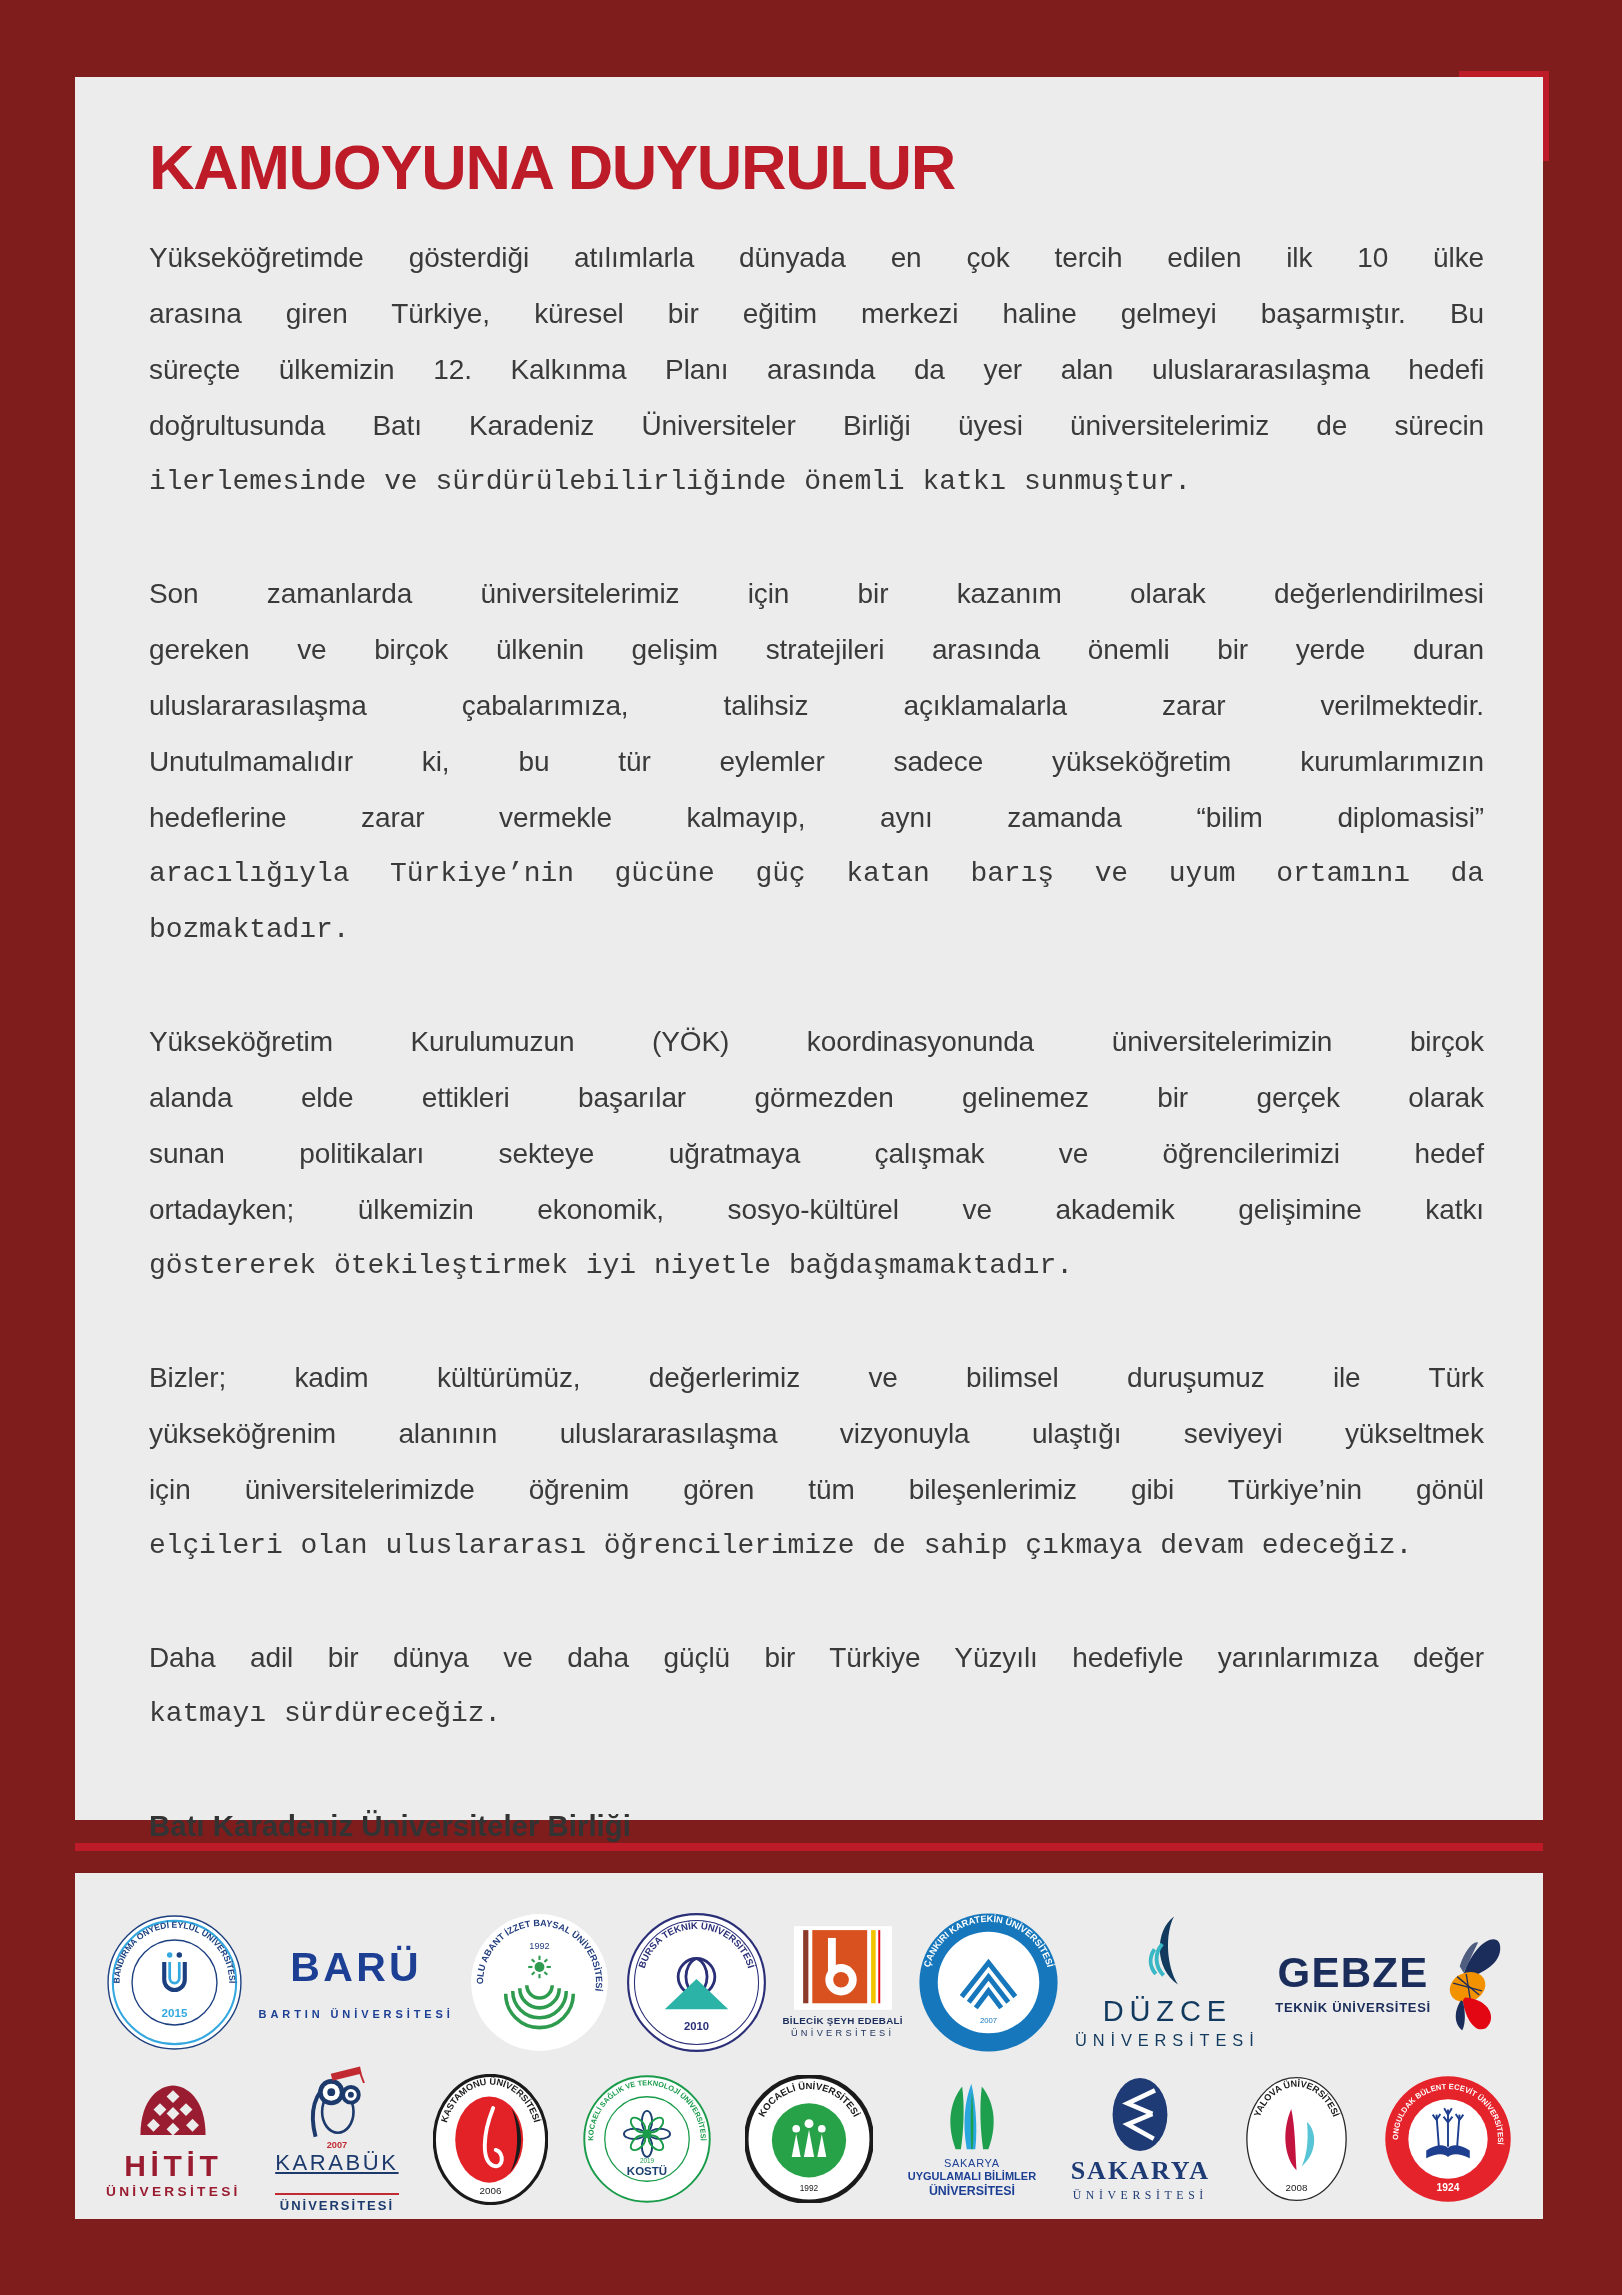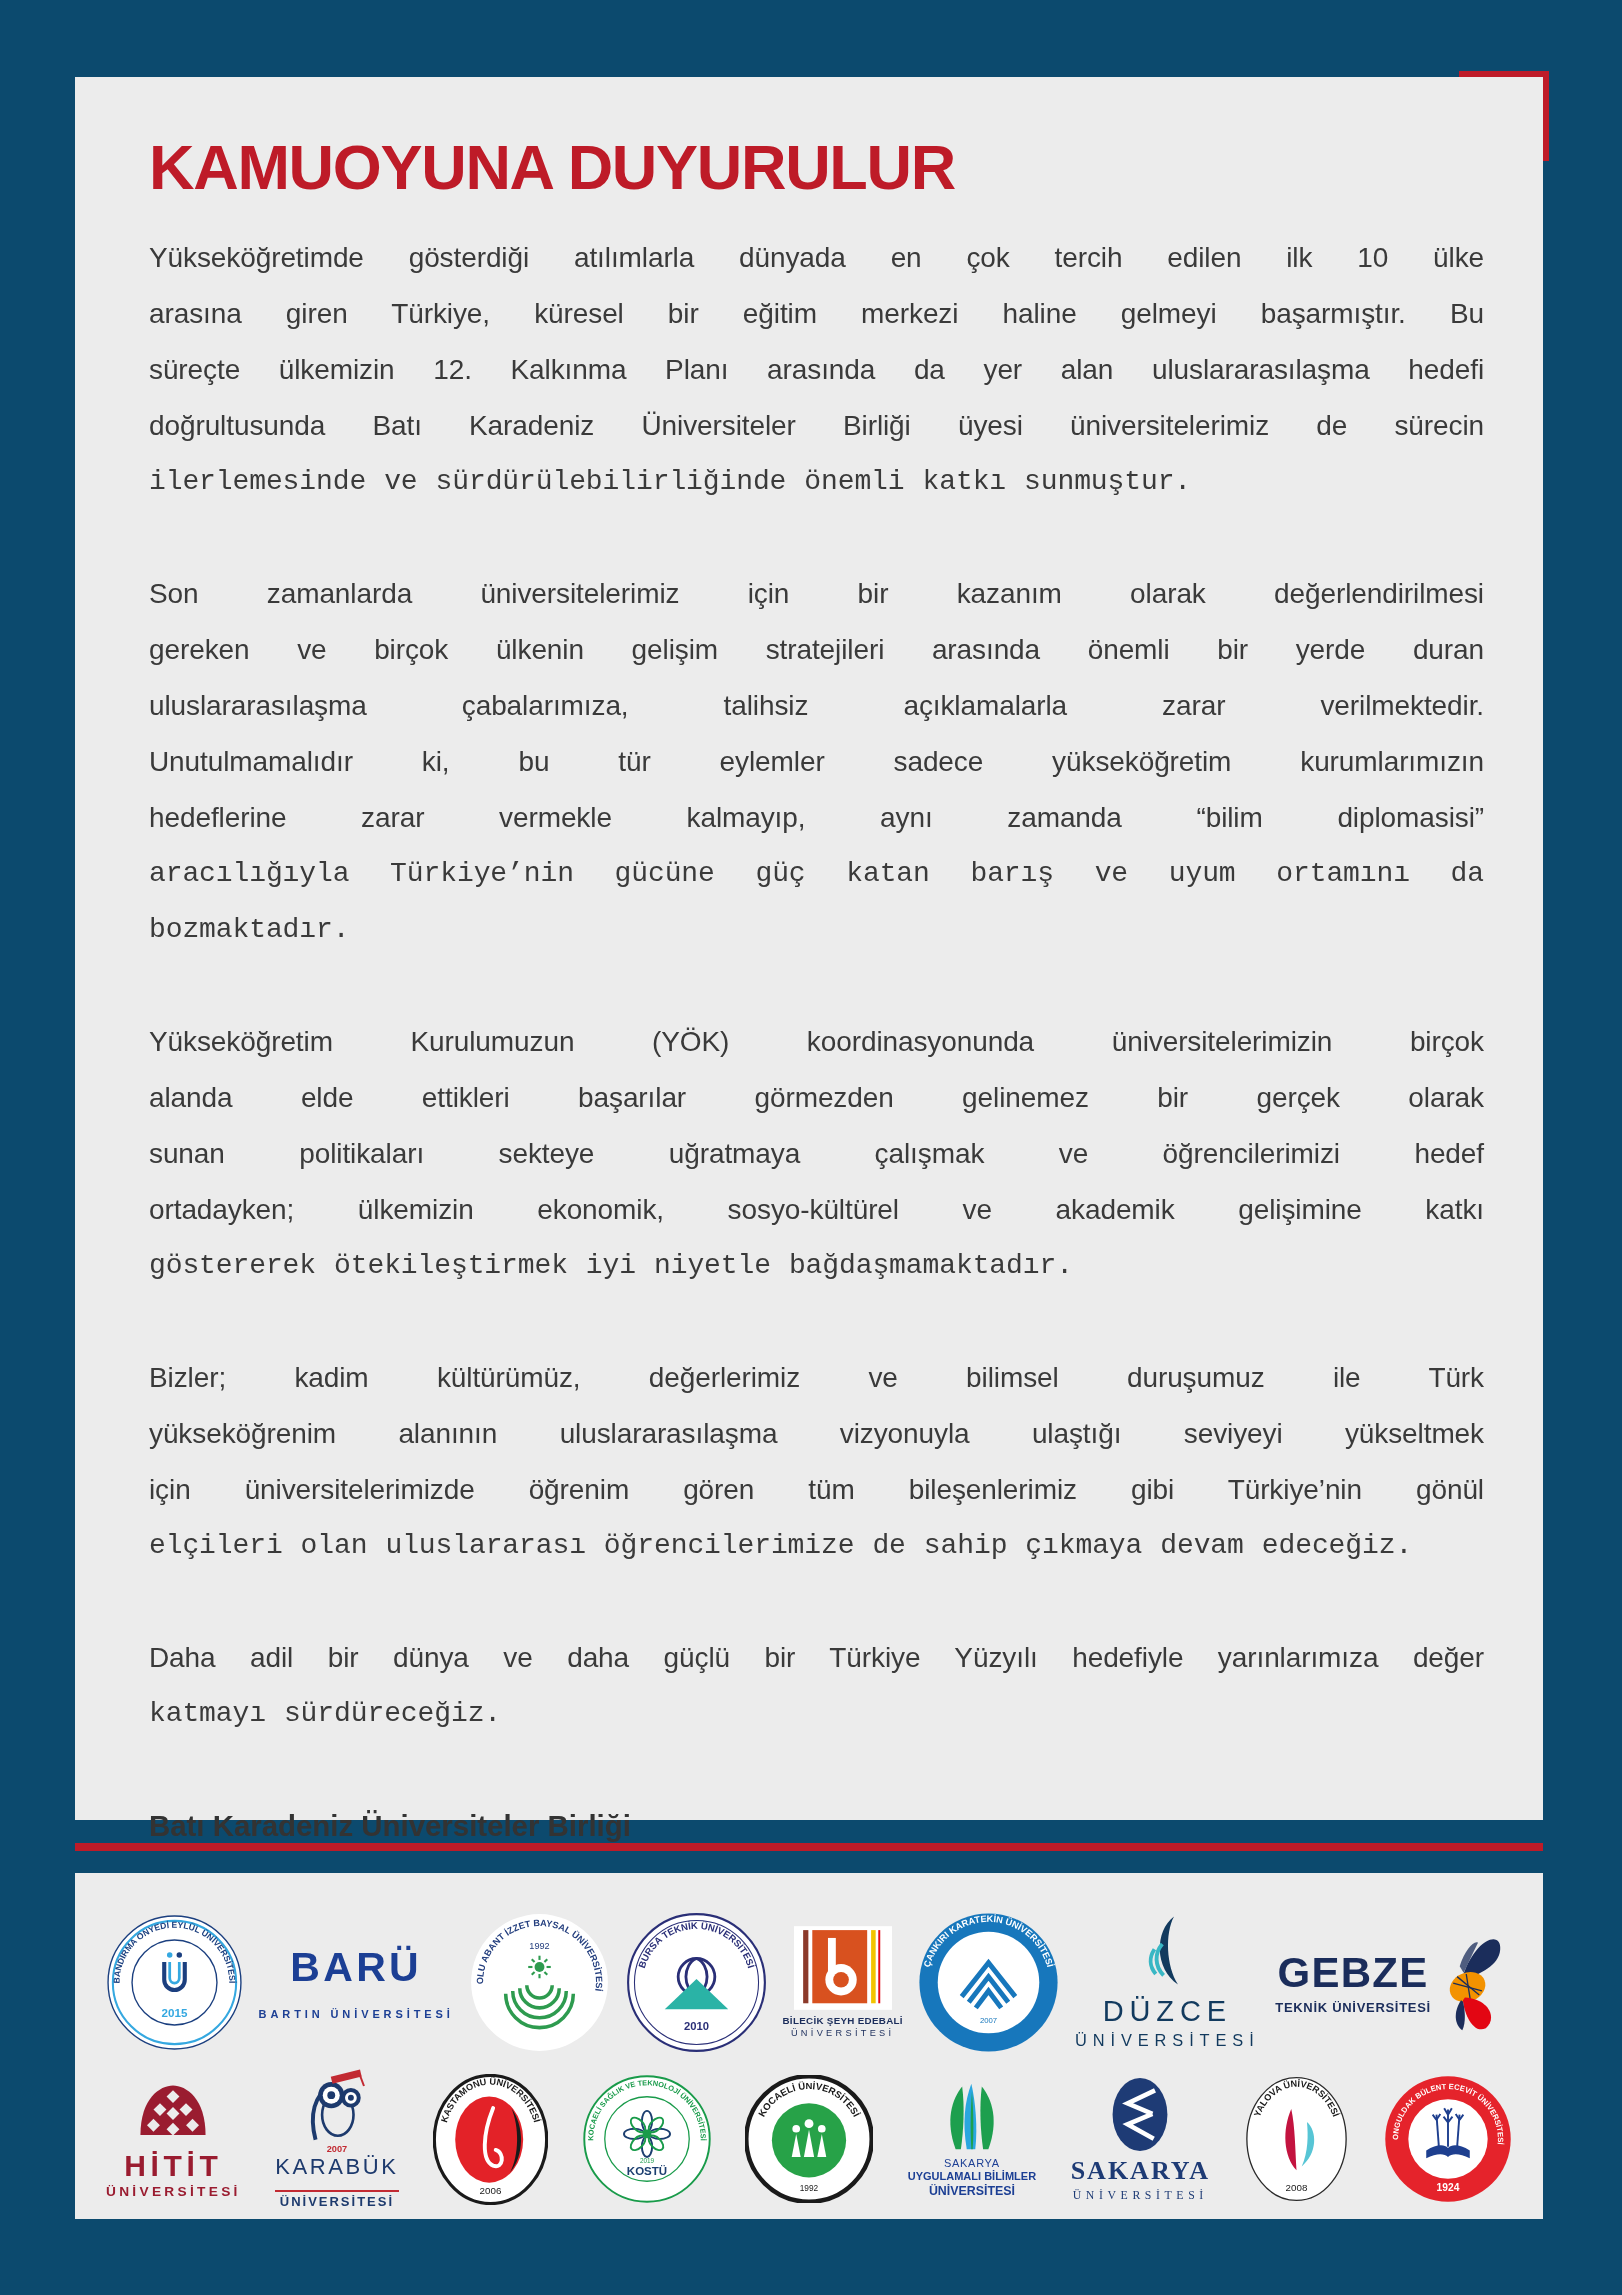--- a/index.html
+++ b/index.html
@@ -1,21 +1,21 @@
 <!DOCTYPE html>
 <html lang="tr" style="font-size:10.5px"><head>
 <meta charset="utf-8">
 <style>
   html,body{margin:0;padding:0;}
   body{
     width:1623px;height:2295px;background:#ffffff;
     font-family:"Liberation Sans","DejaVu Sans",sans-serif;
     -webkit-font-smoothing:antialiased;
   }
-  .page{position:relative;width:1623px;height:2295px;background:#0c4a6e;overflow:hidden;}
+  .page{position:relative;width:1623px;height:2295px;background:#7f1d1d;overflow:hidden;}
 
   
   .content-box{
     position:absolute;left:75px;top:77px;width:1468px;height:1743px;
     background:#ececec;box-sizing:border-box;
     padding:58px 59px 0 74px;
   }
   
   .corner-h{position:absolute;left:1459px;top:71px;width:90px;height:11px;background:#be1b28;}
   .corner-v{position:absolute;left:1538px;top:82px;width:11px;height:79px;background:#be1b28;}
@@ -59,21 +59,21 @@
   .duzce-sub{font-size:16.4px;letter-spacing:5.9px;color:#123a5e;margin-top:2.6px;}
   .gebze-wrap{display:flex;flex-direction:row;align-items:center;}
   .gebze-texts{display:flex;flex-direction:column;align-items:center;margin-right:-3.9px;}
   .gebze-word{font-size:42px;font-weight:700;color:#1b2d5b;letter-spacing:1.3px;}
   .gebze-sub{font-size:13px;font-weight:700;color:#1b2d5b;letter-spacing:0.7px;margin-top:2.6px;}
   .bilecik-l1{font-size:9.8px;font-weight:700;color:#1b2d5b;margin-top:5.2px;letter-spacing:0.3px;}
   .bilecik-l2{font-size:9.2px;color:#1b2d5b;letter-spacing:3.3px;margin-top:2px;}
   .hitit-word{font-size:30px;font-weight:700;color:#9a1c30;letter-spacing:4.6px;margin-top:14px;}
   .hitit-sub{font-size:13.7px;font-weight:700;color:#9a1c30;letter-spacing:3.3px;margin-top:1.3px;}
   .karabuk-year{font-size:9.2px;color:#c22a32;font-weight:700;margin-top:2.6px;}
-  .karabuk-word{font-size:22px;color:#1d3a6d;letter-spacing:2.6px;border-bottom:2.6px solid #c22a32;padding-bottom:10px;}
+  .karabuk-word{font-size:22px;color:#1d3a6d;letter-spacing:2.6px;border-bottom:2.6px solid #c22a32;padding-bottom:17px;text-decoration:underline;}
   .karabuk-sub{font-size:13px;font-weight:700;color:#1d3a6d;letter-spacing:2px;margin-top:2.6px;}
   .subu-l1{font-size:11px;color:#1c3f94;margin-top:5.2px;letter-spacing:0.7px;}
   .subu-l2{font-size:11px;font-weight:700;color:#1c3f94;margin-top:1.3px;}
   .subu-l3{font-size:12.4px;font-weight:700;color:#1c3f94;margin-top:1.3px;}
   .sakarya-word{font-family:"Liberation Serif","DejaVu Serif",serif;font-size:26px;font-weight:700;color:#1e3b75;letter-spacing:2px;margin-top:3.9px;}
   .sakarya-sub{font-family:"Liberation Serif","DejaVu Serif",serif;font-size:11.8px;color:#1e3b75;letter-spacing:4.6px;margin-top:1.3px;}
 </style>
 </head>
 <body>
 

